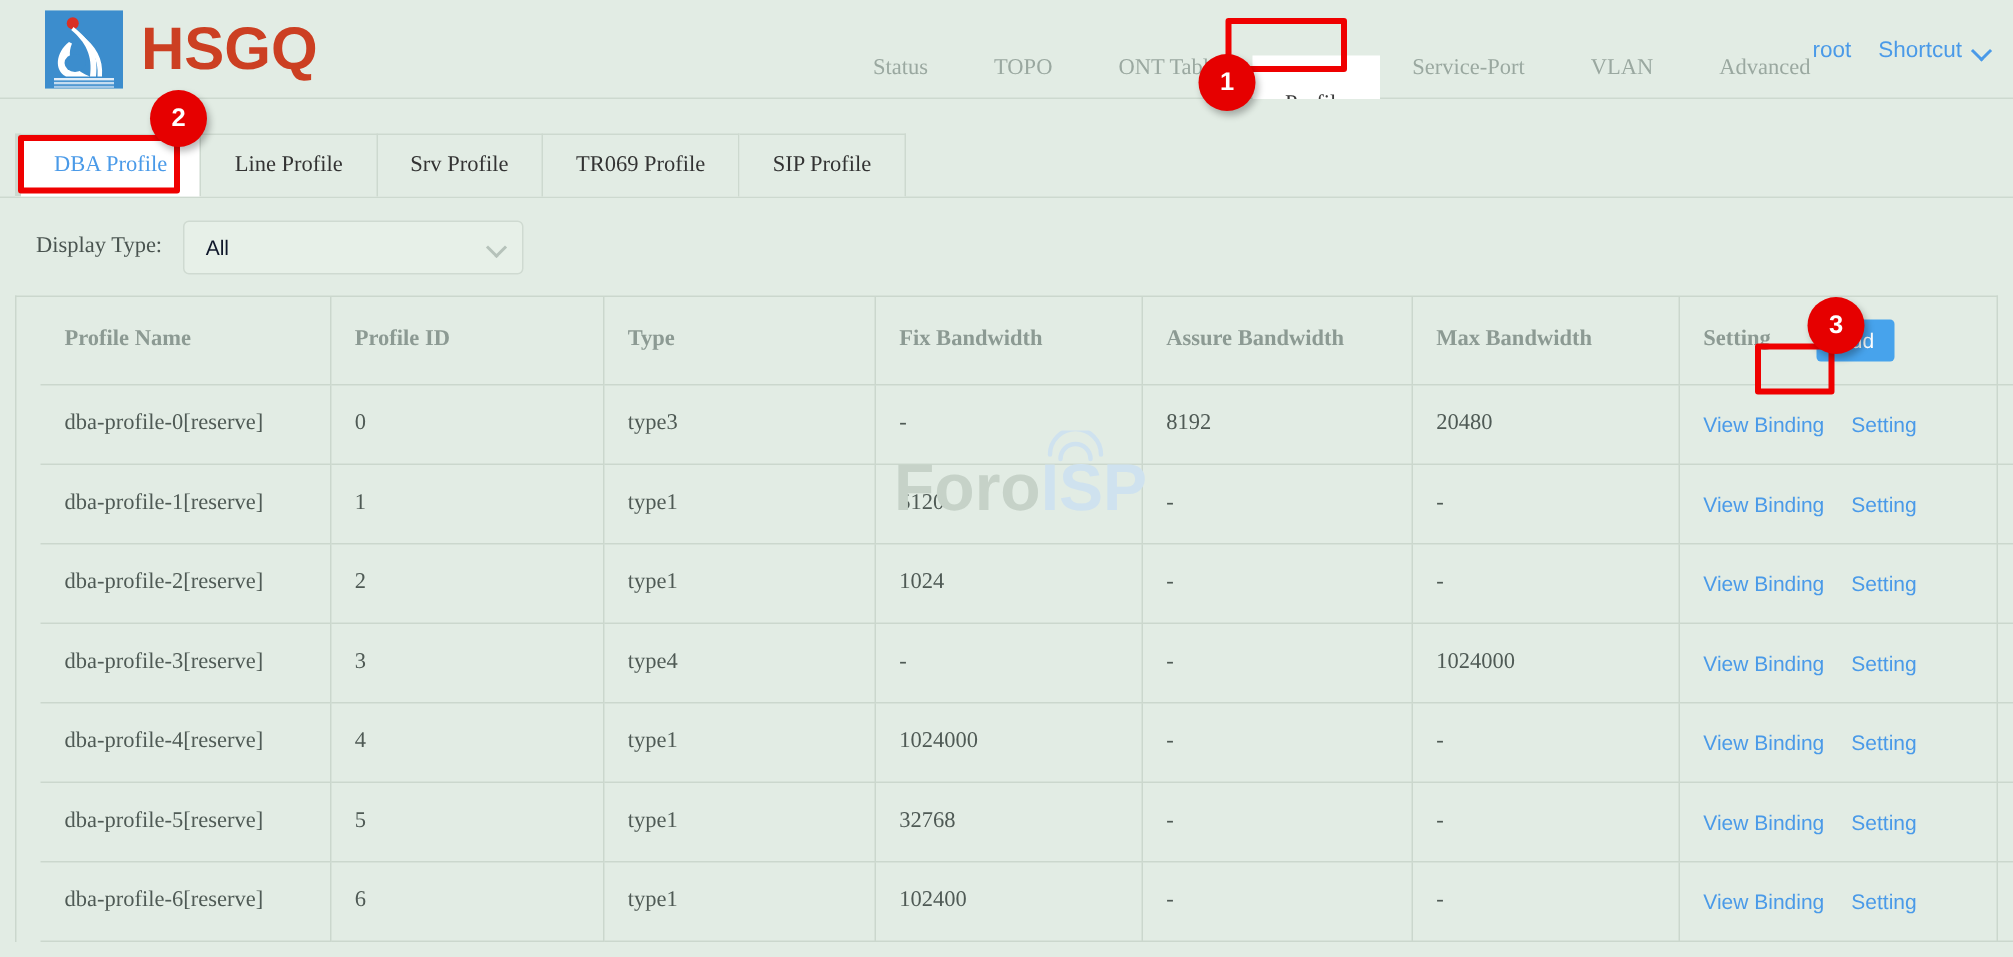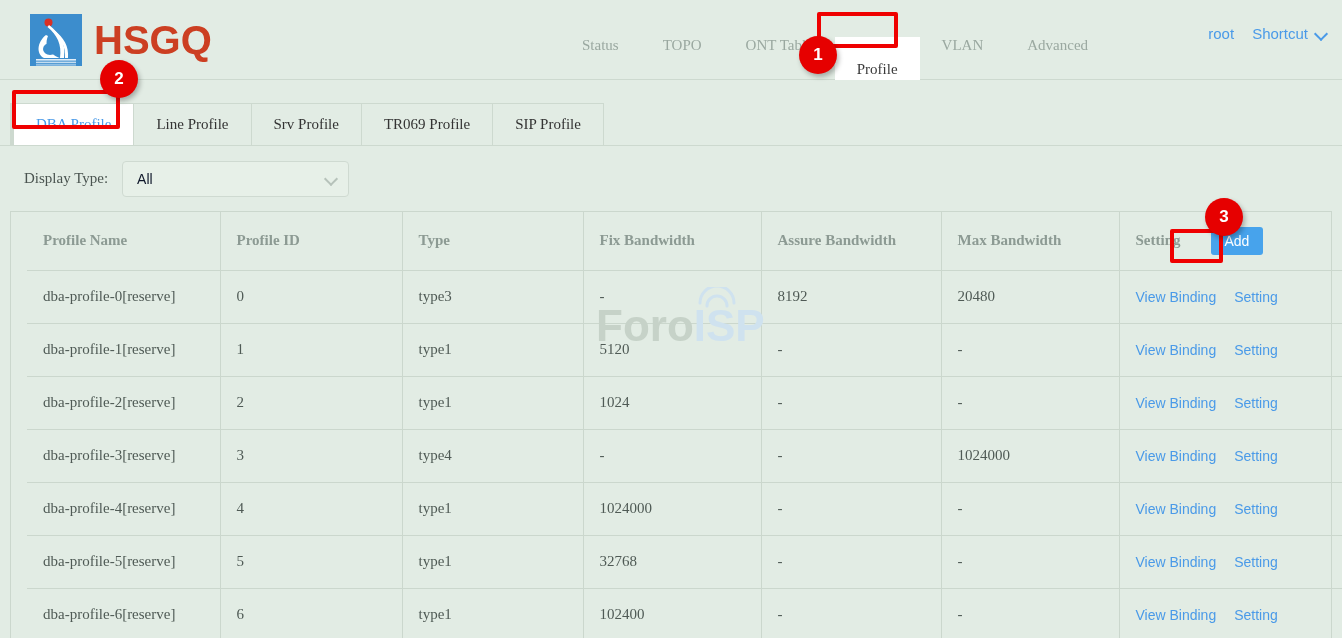--- a/index.html
+++ b/index.html
@@ -12,21 +12,21 @@
   }
   #app {
     position: relative;
     width: 1342px; height: 638px;
     background: #e2ece4;
   }
 
   
   .header {
     position: relative;
-    height: 80px;
+    height: 66px;
     background: #e2ece4;
     border-bottom: 1px solid #cdd9cf;
     display: flex;
     align-items: center;
   }
   .brand {
     display: flex;
     align-items: center;
     margin-left: 30px;
   }
@@ -322,20 +322,21 @@
         </svg>
       </div>
       <div class="brand-text">HSGQ</div>
     </div>
 
     <nav class="topnav">
       <div class="topnav-item">Status</div>
       <div class="topnav-item">TOPO</div>
       <div class="topnav-item">ONT Table</div>
       <div class="topnav-item active">Profile</div>
+      <div class="topnav-item">Service-Port</div>
       <div class="topnav-item">VLAN</div>
       <div class="topnav-item">Advanced</div>
     </nav>
 
     <div class="topright">
       <div class="link">root</div>
       <div class="shortcut-wrap">
         <span class="link">Shortcut</span>
         <span class="chev"></span>
       </div>

